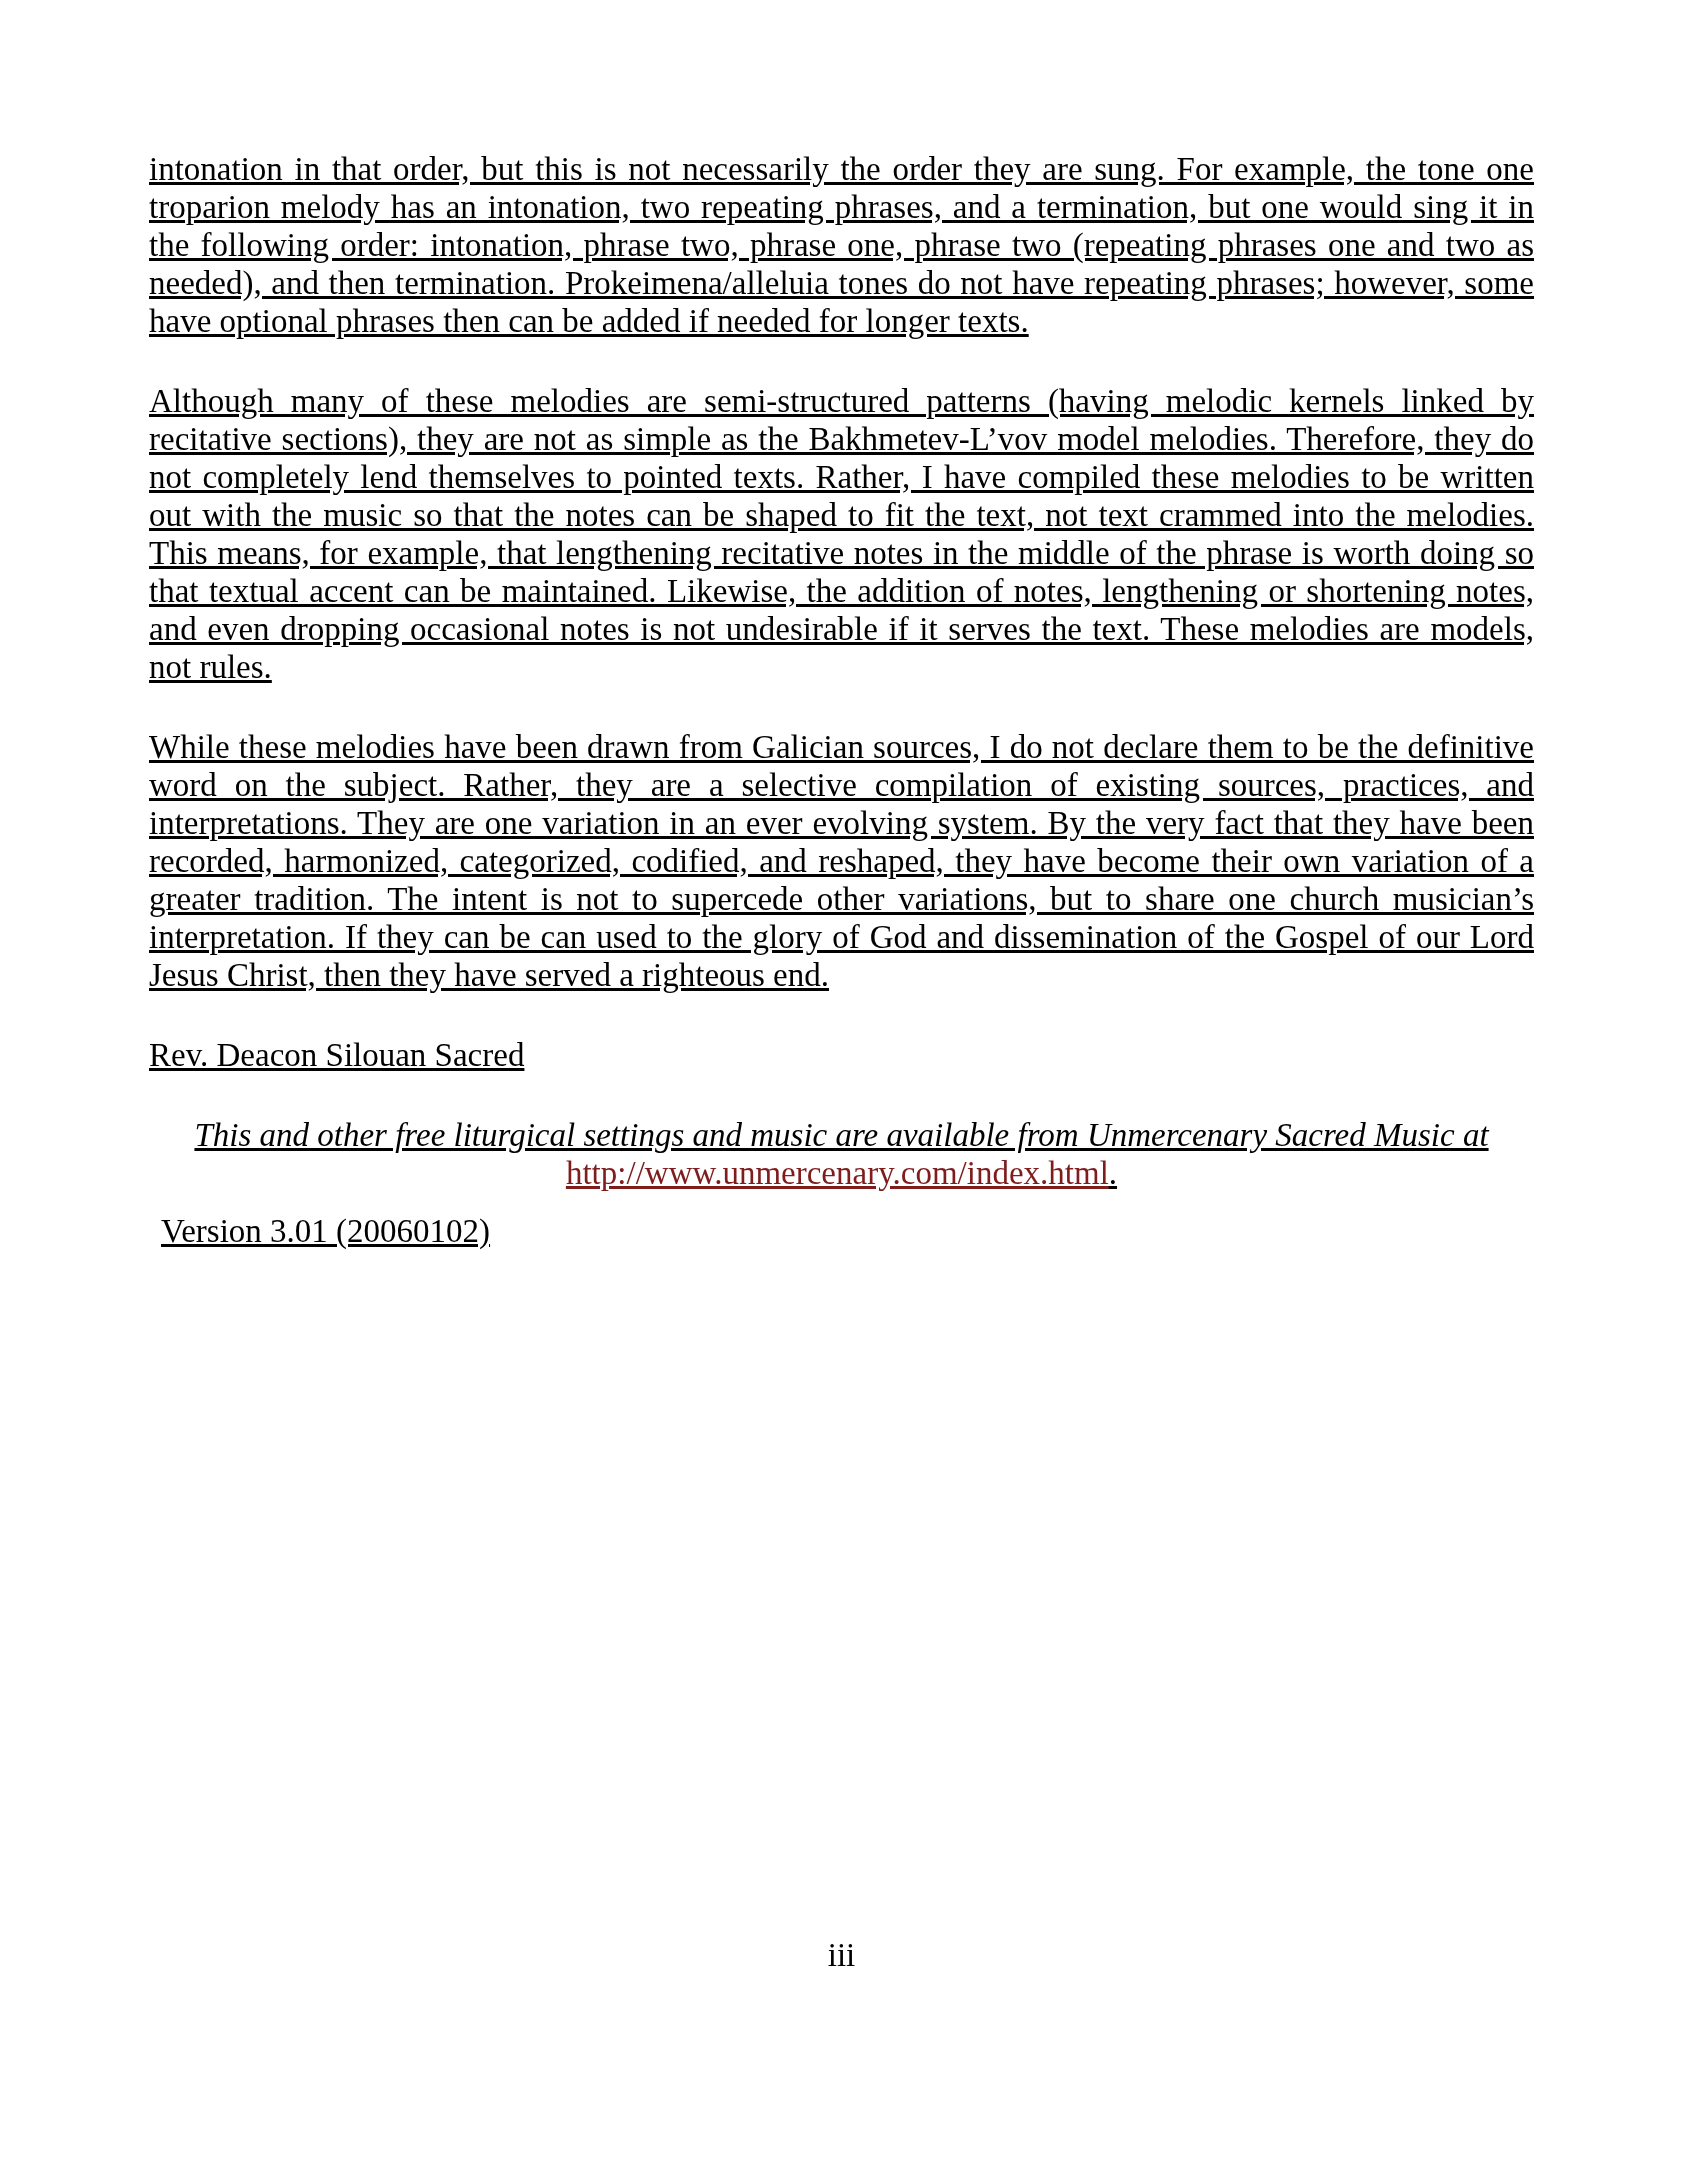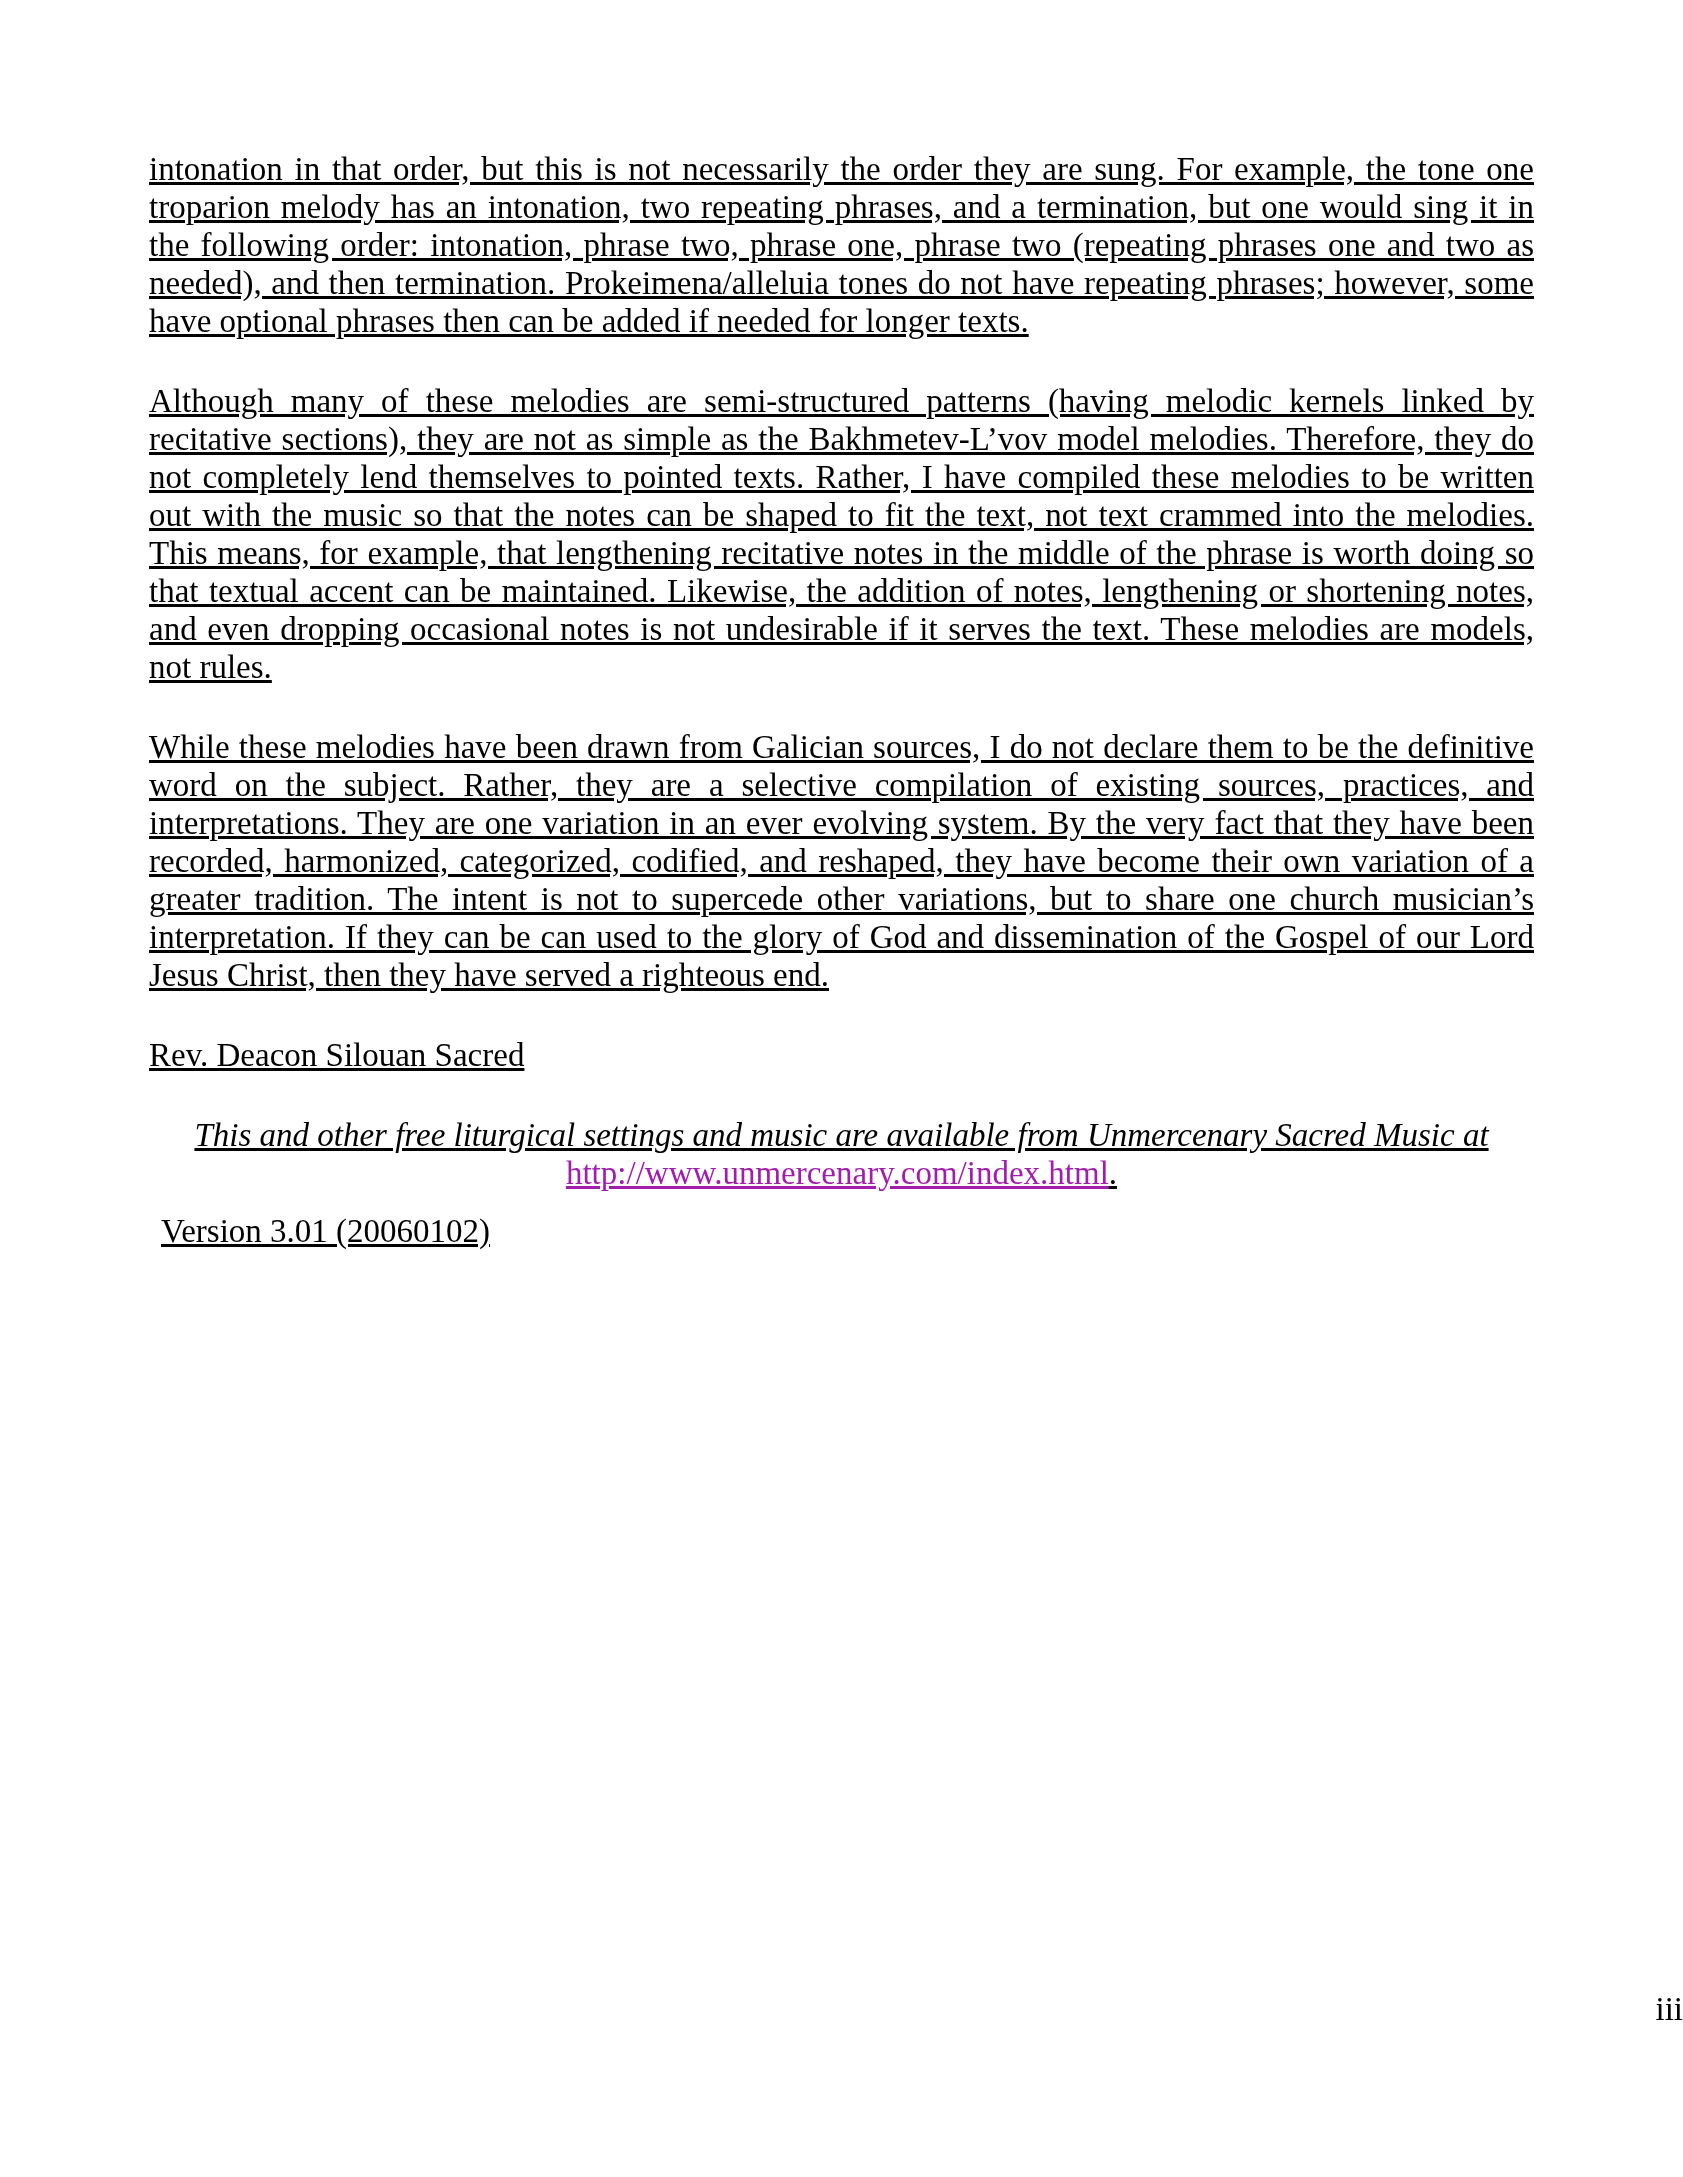--- a/index.html
+++ b/index.html
@@ -37,38 +37,38 @@
     text-align: center;
   }
   .note-italic {
     font-style: italic;
   }
   .url-line {
     display: block;
     text-align: center;
   }
   .url-link {
-    color: #a21caf;
+    color: #7f1d1d;
     text-decoration: underline;
     cursor: pointer;
     text-align: center;
   }
   .link-period {
     text-decoration: none;
   }
   .version {
     margin: 12px;
     text-align: left;
   }
   .page-footer {
     position: absolute;
     left: 0;
     right: 0;
-    top: 1990px;
-    text-align: right;
+    top: 1936px;
+    text-align: center;
   }
 </style>
 </head>
 <body>
 
 <div class="page">
   <main class="content">
 
     <p class="para">intonation in that order, but this is not necessarily the order they are sung.  For example, the tone one troparion melody has an intonation, two repeating phrases, and a termination, but one would sing it in the following order: intonation, phrase two, phrase one, phrase two (repeating phrases one and two as needed), and then termination.  Prokeimena/alleluia tones do not have repeating phrases; however, some have optional phrases then can be added if needed for longer texts.</p>
 

